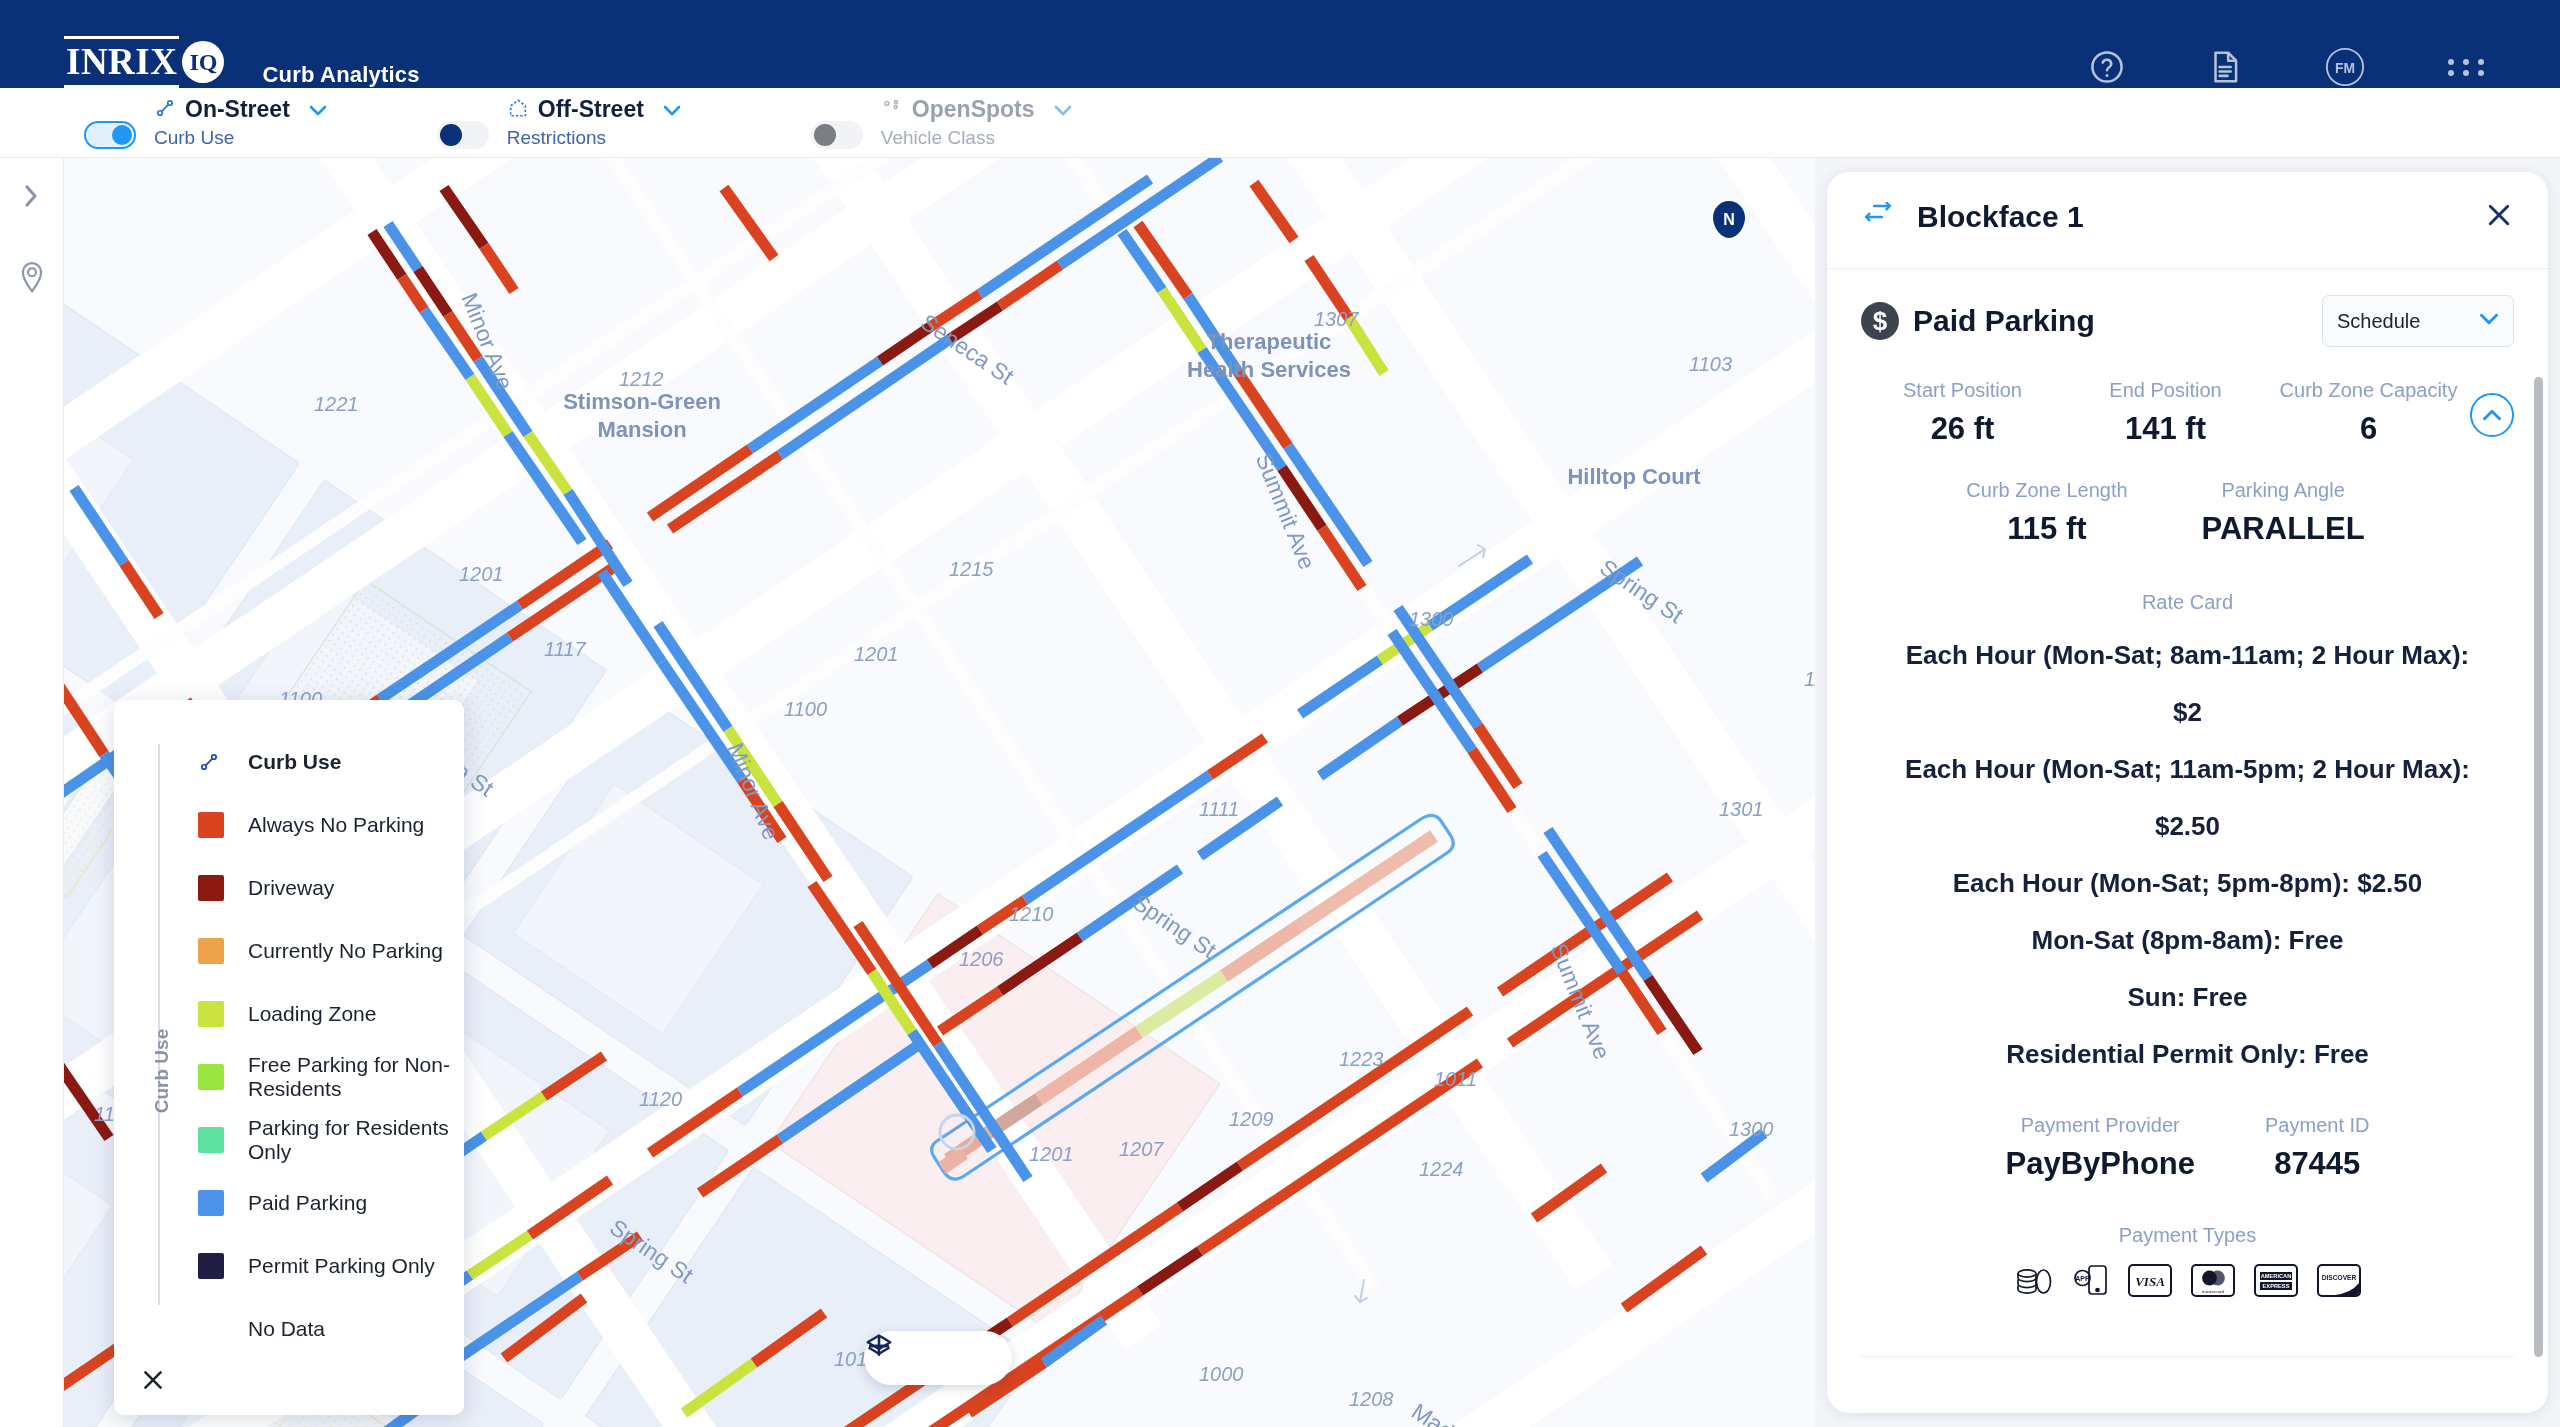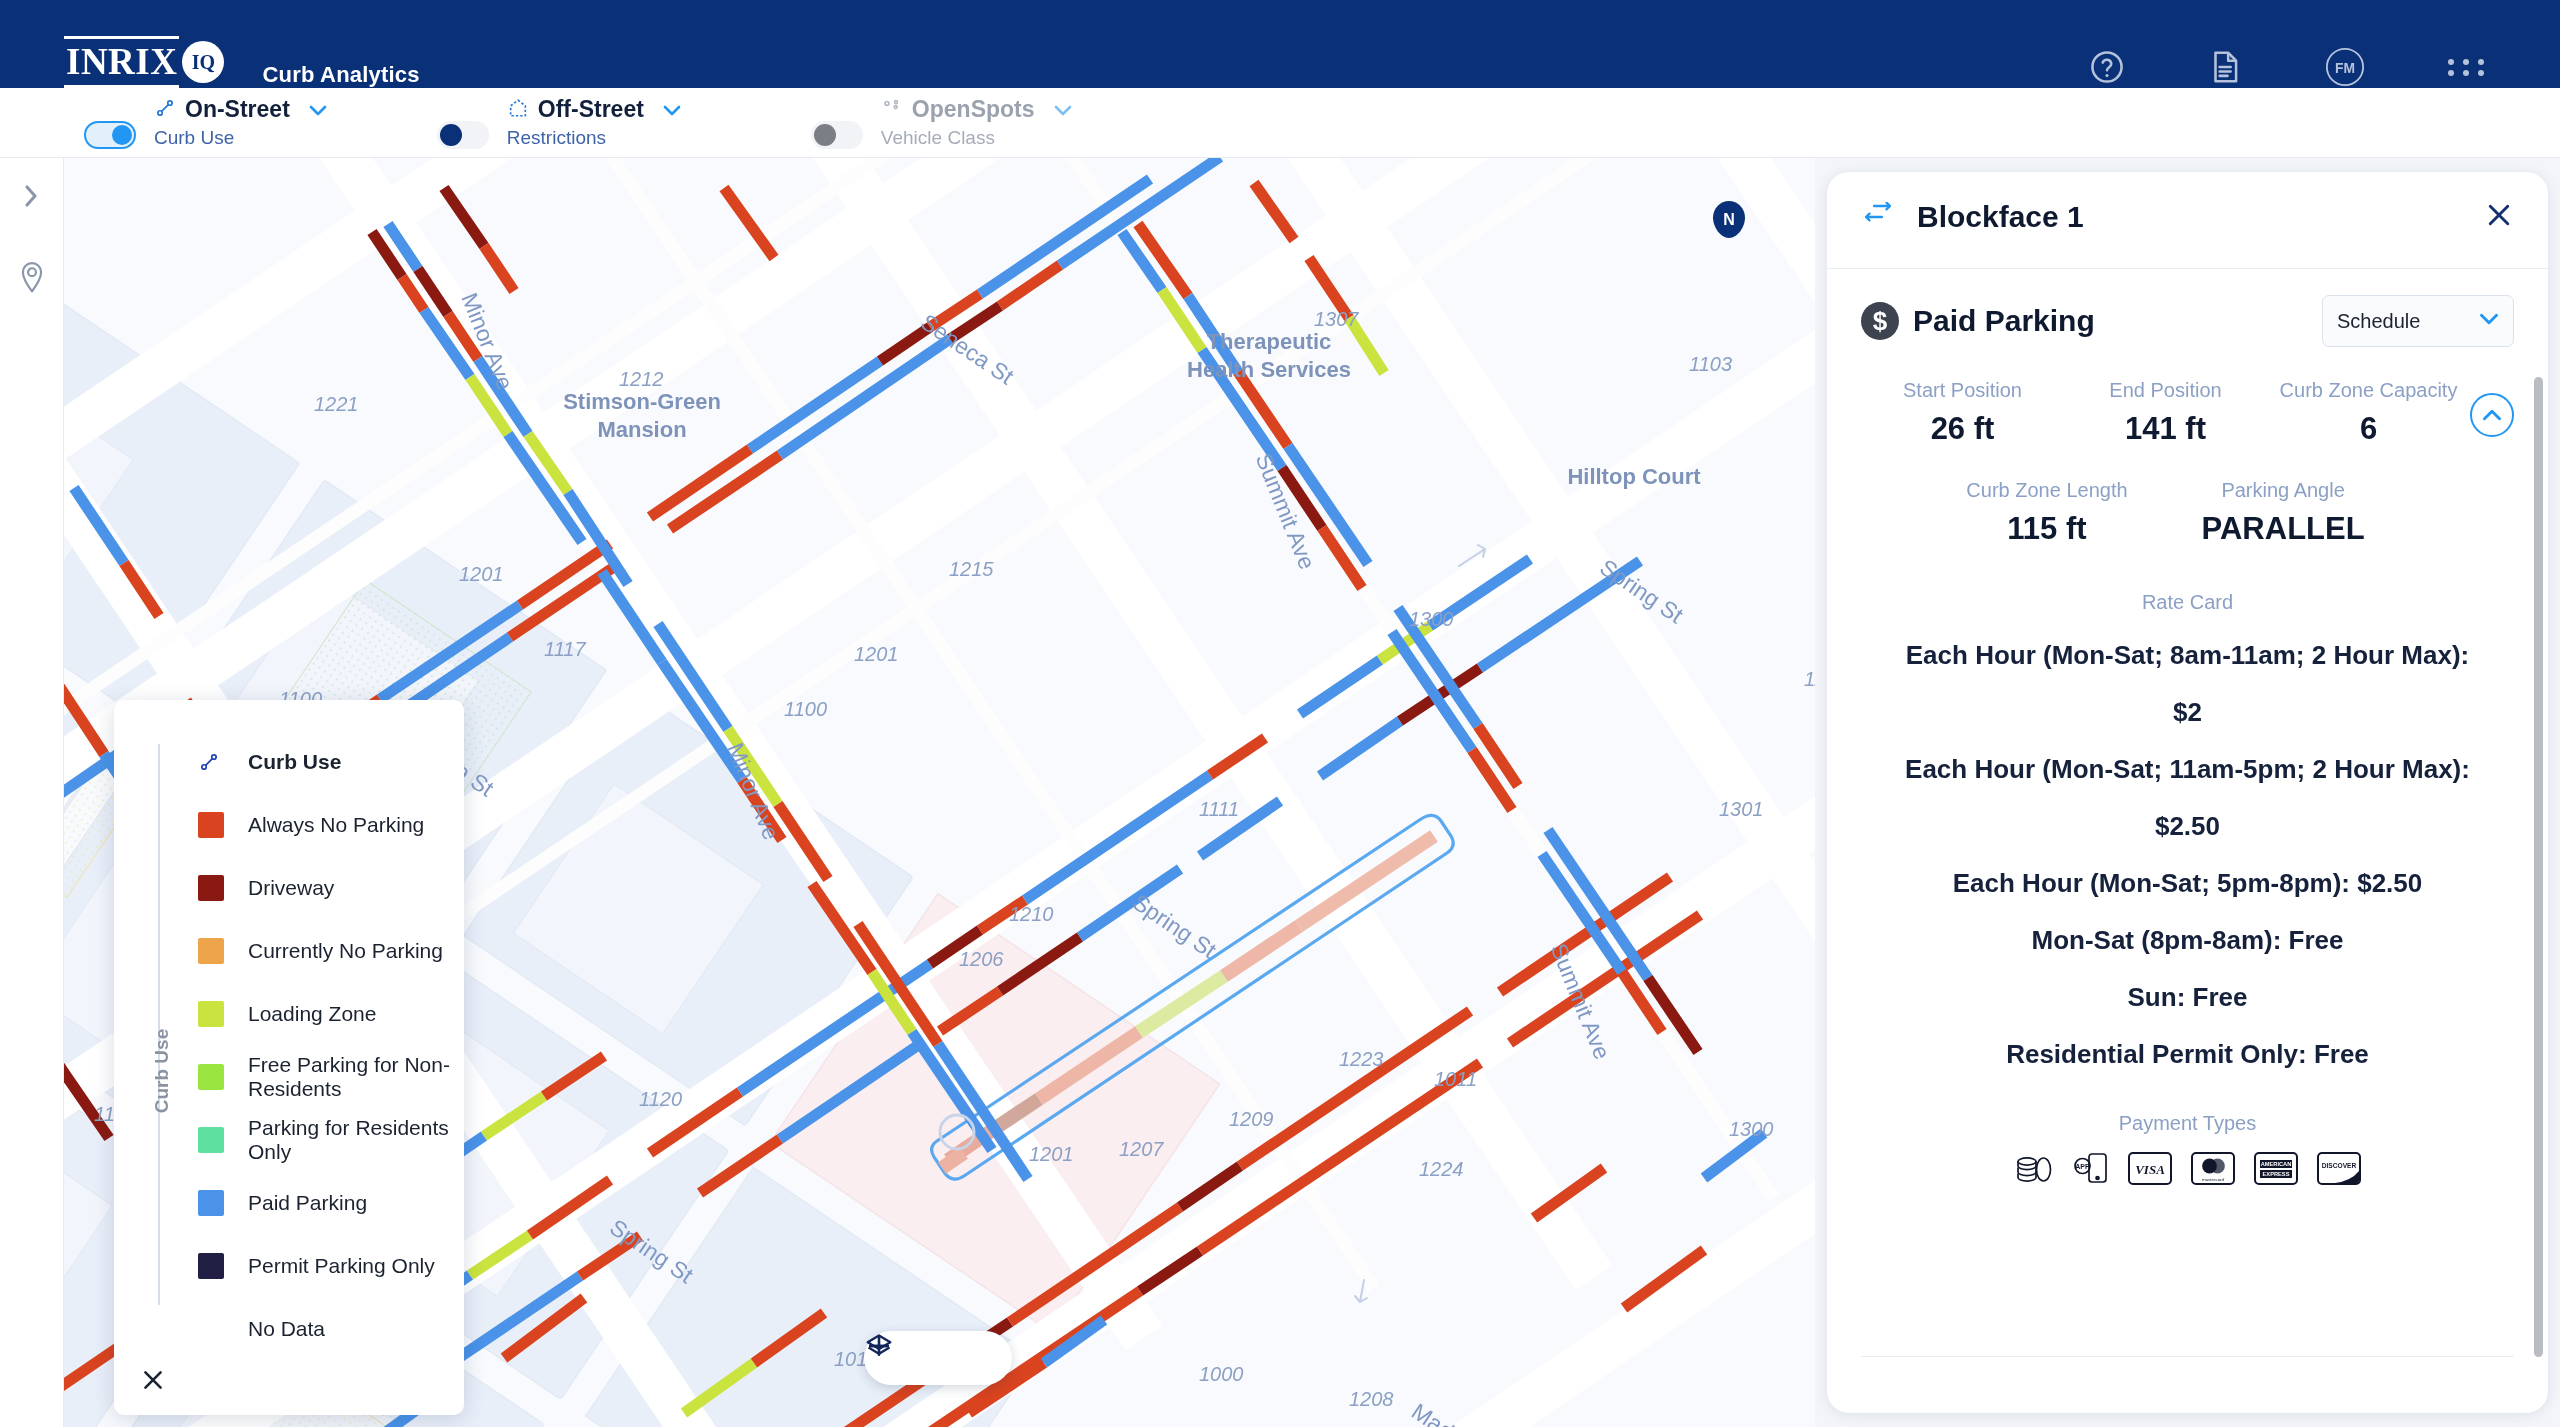--- a/index.html
+++ b/index.html
@@ -9,21 +9,21 @@
   
   #app { position:relative; width:2560px; height:1427px; }
   .topbar { position:absolute; left:0; top:0; width:2560px; height:88px;
     background:#0a3177; display:flex; align-items:flex-end; z-index:40; }
   .logo-wrap { display:flex; align-items:center; margin-left:64px; }
   .inrix-logo { display:flex; align-items:center; }
   .inrix-word { color:#fff; font-weight:700; font-size:37px; letter-spacing:.5px;
     border-top:3px solid #fff; border-bottom:3px solid #fff; padding:1px 2px 2px 2px;
     font-family:"Liberation Serif", serif; }
   .inrix-iq { width:42px; height:42px; border-radius:50%; background:#fff; color:#0a3177;
-    font-weight:700; font-size:20px; display:flex; align-items:center; justify-content:center;
+    font-weight:700; font-size:24px; display:flex; align-items:center; justify-content:center;
     margin-left:3px; font-family:"Liberation Serif", serif; }
   .app-title { color:#fff; font-size:22px; font-weight:700; margin-left:38px; letter-spacing:.2px;}
   .top-icons { margin-left:auto; display:flex; align-items:center; gap:80px; margin-right:74px;}
   .ticon { opacity:.92; cursor:pointer; display:flex; align-items:center; justify-content:center;}
 
   
   .toolstrip { position:absolute; left:0; top:88px; width:2560px; height:70px;
     background:#fff; border-bottom:1px solid #e7ebf1; z-index:30; display:flex; align-items:center; }
   .toolgroup { display:flex; align-items:flex-end; margin-left:84px; }
   .toolgroup.g2 { margin-left:110px; }
@@ -751,20 +751,30 @@
               <div class="rc-line">$2</div>
               <div class="rc-line">Each Hour (Mon-Sat; 11am-5pm; 2 Hour Max):</div>
               <div class="rc-line">$2.50</div>
               <div class="rc-line">Each Hour (Mon-Sat; 5pm-8pm): $2.50</div>
               <div class="rc-line">Mon-Sat (8pm-8am): Free</div>
               <div class="rc-line">Sun: Free</div>
               <div class="rc-line">Residential Permit Only: Free</div>
             </div>
         </div>
 
+        <div class="paysec">
+          <div class="stat">
+            <div class="k">Payment Provider</div>
+            <div class="v">PayByPhone</div>
+          </div>
+          <div class="stat">
+            <div class="k">Payment ID</div>
+            <div class="v">87445</div>
+          </div>
+        </div>
 
         <div class="paytypes">
           <div class="pt-label">Payment Types</div>
           <div class="pt-icons">
             <span class="pti">
               <svg width="40" height="34" viewBox="0 0 40 34" fill="none" stroke="#12162b" stroke-width="1.7">
                 <ellipse cx="13" cy="10.5" rx="9" ry="3.6"></ellipse>
                 <path d="M4 10.5v4.5c0 2 4 3.6 9 3.6s9-1.6 9-3.6v-4.5"></path>
                 <path d="M4 16.5v4.5c0 2 4 3.6 9 3.6s9-1.6 9-3.6v-4.5"></path>
                 <path d="M4 22.5v4c0 2 4 3.6 9 3.6s9-1.6 9-3.6v-4"></path>

